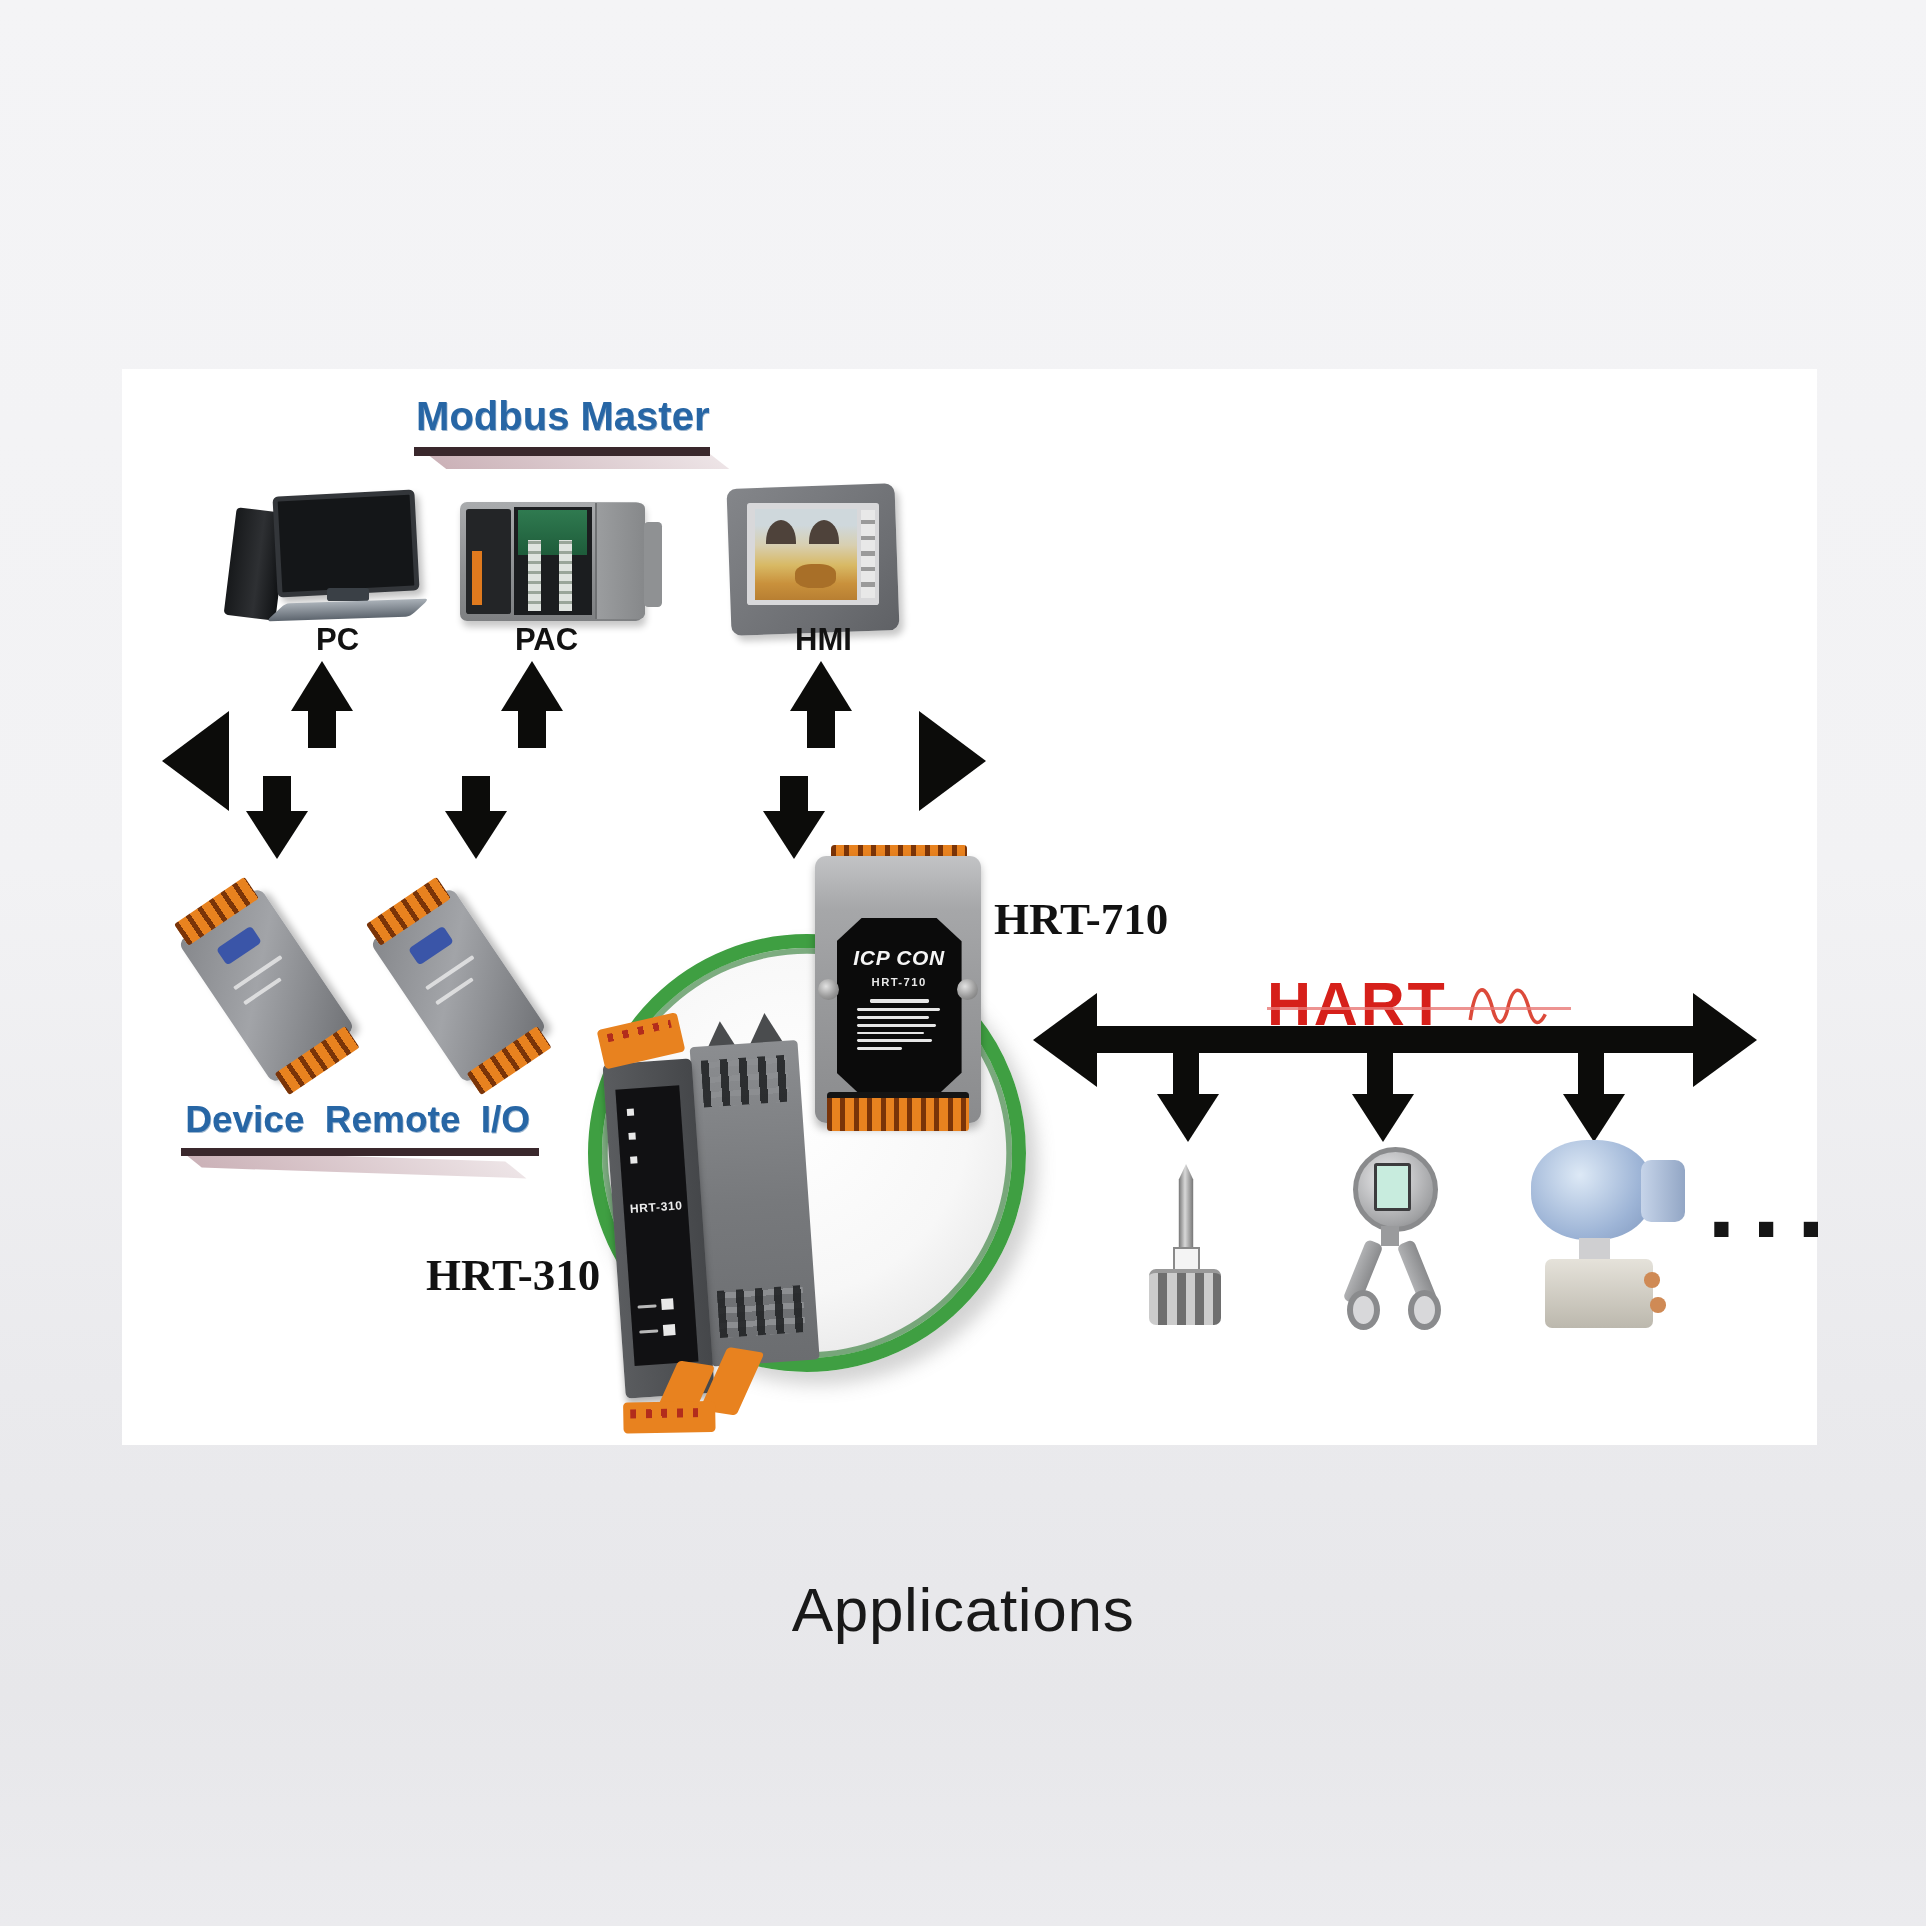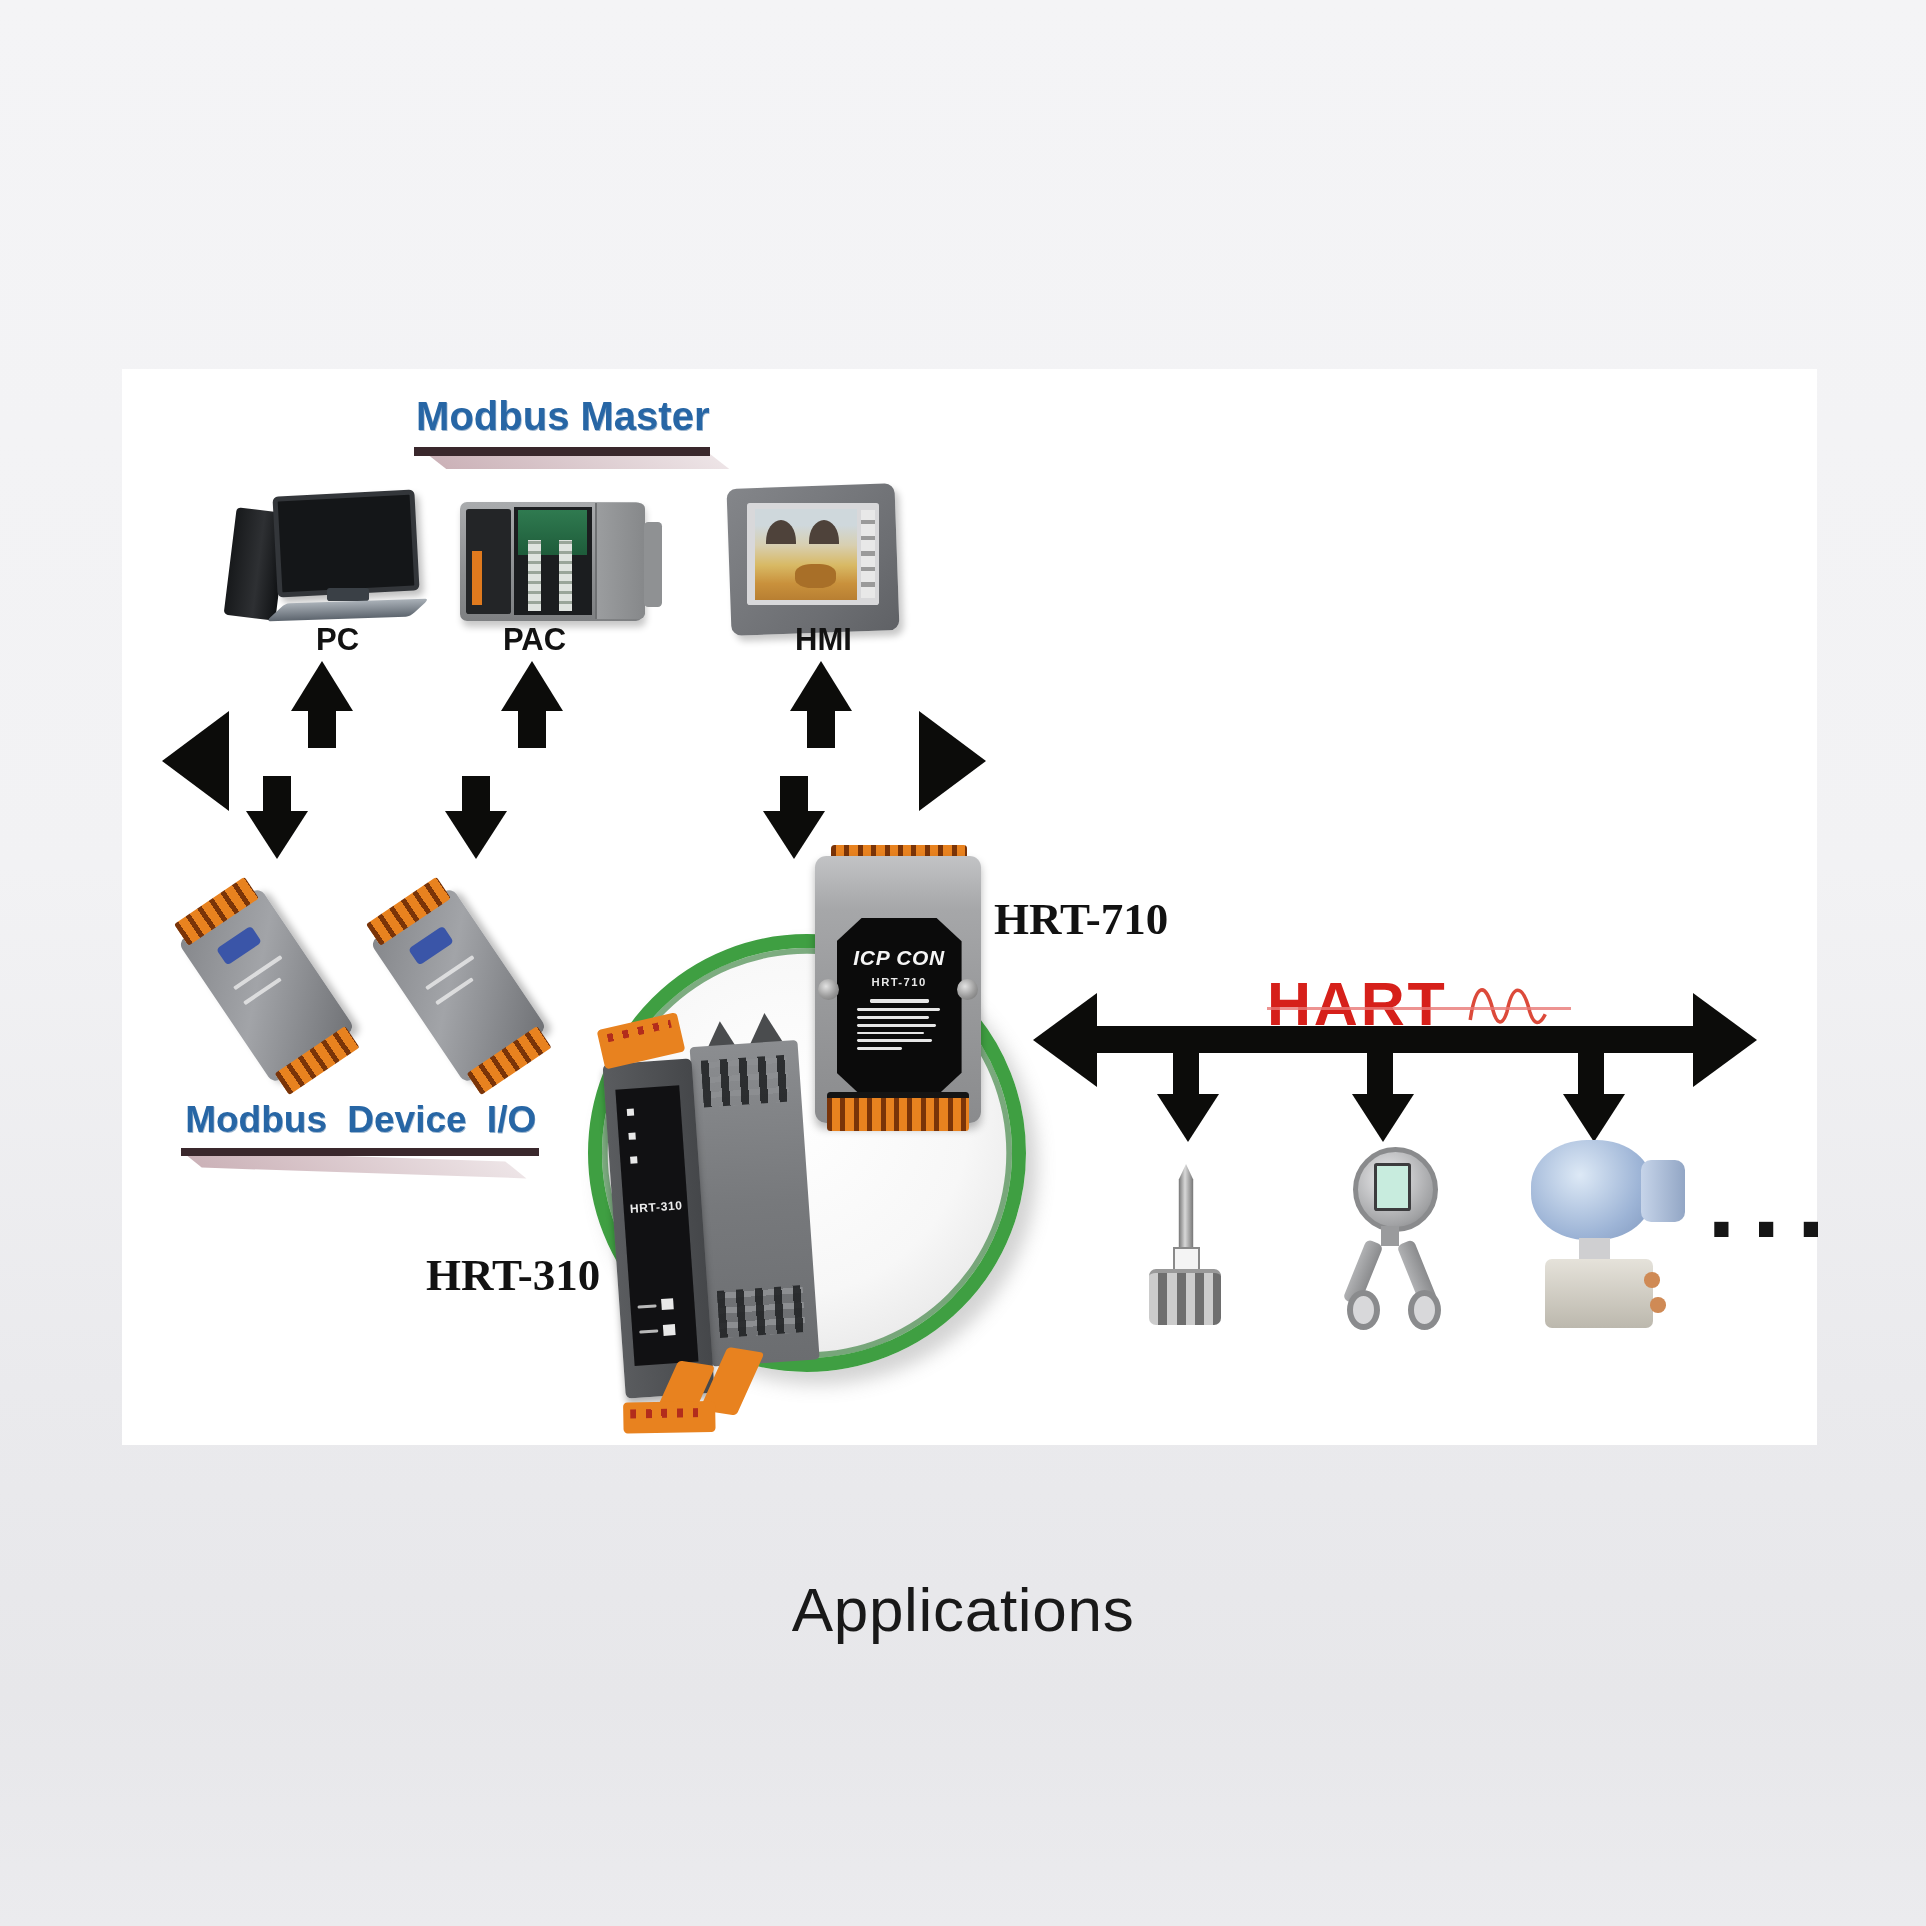--- a/index.html
+++ b/index.html
@@ -129,21 +129,21 @@
     <div class="abs pac-body" style="left:4.2px;top:5.7px;width:183px;height:119px;"></div>
     <div class="abs pac-left" style="left:10px;top:12.7px;width:45px;height:105px;"></div>
     <div class="abs pac-slot" style="left:15.6px;top:55px;width:10px;height:54px;"></div>
     <div class="abs pac-cavity" style="left:58px;top:11.3px;width:78px;height:108px;"></div>
     <div class="abs pac-board" style="left:62px;top:14px;width:69px;height:45px;"></div>
     <div class="abs pac-strip" style="left:72px;top:44px;width:12.7px;height:71px;"></div>
     <div class="abs pac-strip" style="left:103px;top:44px;width:12.7px;height:71px;"></div>
     <div class="abs pac-cover" style="left:139px;top:7px;width:48px;height:116px;"></div>
     <div class="abs pac-wing" style="left:188px;top:25.5px;width:18.4px;height:85px;"></div>
   </div>
-  <div class="abs dev-label" style="left:370px;top:253px;width:85px;">PAC</div>
+  <div class="abs dev-label" style="left:382px;top:253px;width:85px;">PAC</div>
 
   <div class="abs" style="left:607px;top:117px;width:170px;height:151px;">
     <div class="abs hmi-frame" style="left:0;top:0;width:168px;height:147px;"></div>
     <div class="abs hmi-bezel" style="left:18.4px;top:17px;width:132px;height:102px;"></div>
     <div class="abs hmi-photo" style="left:25.5px;top:22.6px;width:102px;height:91px;">
       <div class="abs hmi-arch" style="left:11.3px;top:11.3px;width:30px;height:24px;"></div>
       <div class="abs hmi-arch" style="left:54px;top:11.3px;width:30px;height:24px;"></div>
       <div class="abs hmi-blotch" style="left:40px;top:55px;width:41px;height:24px;"></div>
     </div>
     <div class="abs hmi-keys" style="left:132px;top:24px;width:14px;height:88px;"></div>
@@ -179,21 +179,21 @@
     <div class="abs rio-body" style="left:0;top:17px;width:99px;height:171px;"></div>
     <div class="abs rio-conn" style="left:7px;top:0;width:85px;height:25.5px;"></div>
     <div class="abs rio-conn" style="left:7px;top:180px;width:85px;height:25.5px;"></div>
     <div class="abs rio-badge" style="left:28px;top:44px;width:42px;height:20px;"></div>
     <div class="abs rio-line" style="left:21px;top:85px;width:57px;"></div>
     <div class="abs rio-line" style="left:21px;top:103px;width:44px;"></div>
   </div>
 
   <div class="abs" style="left:59px;top:729px;width:396px;height:71px;">
     <div class="abs title-shadow" style="left:17px;top:58px;width:311px;height:17px;transform:skewX(52deg) rotate(2deg);"></div>
-    <div class="abs blue-title" style="left:4.2px;top:1.4px;font-size:37px;word-spacing:10px;">Modbus Device I/O</div>
+    <div class="abs blue-title" style="left:4.2px;top:1.4px;font-size:37px;word-spacing:10px;">Device Remote I/O</div>
     <div class="abs title-underline" style="left:0;top:50px;width:358px;height:7.8px;"></div>
   </div>
 
   <div class="abs ring" style="left:466px;top:565px;width:410px;height:410px;"></div>
 
   <div class="abs g310" style="left:488px;top:647px;width:212px;height:417px;z-index:3;">
     <div class="abs tooth" style="left:106px;top:5.7px;"></div>
     <div class="abs tooth" style="left:151px;top:1.4px;"></div>
     <div class="abs g310-side" style="left:92px;top:30px;width:108px;height:320px;">
       <div class="abs vents" style="left:10px;top:14px;width:86px;height:47px;"></div>

